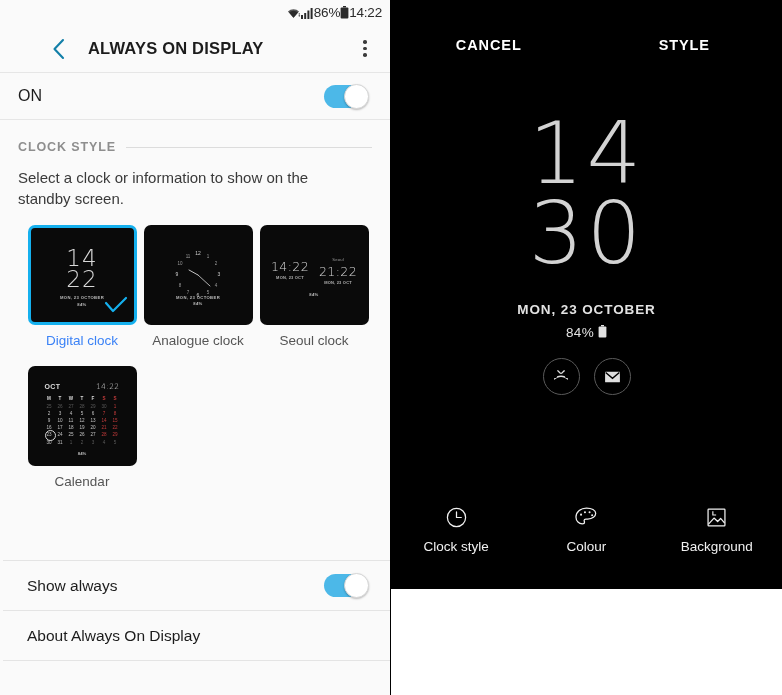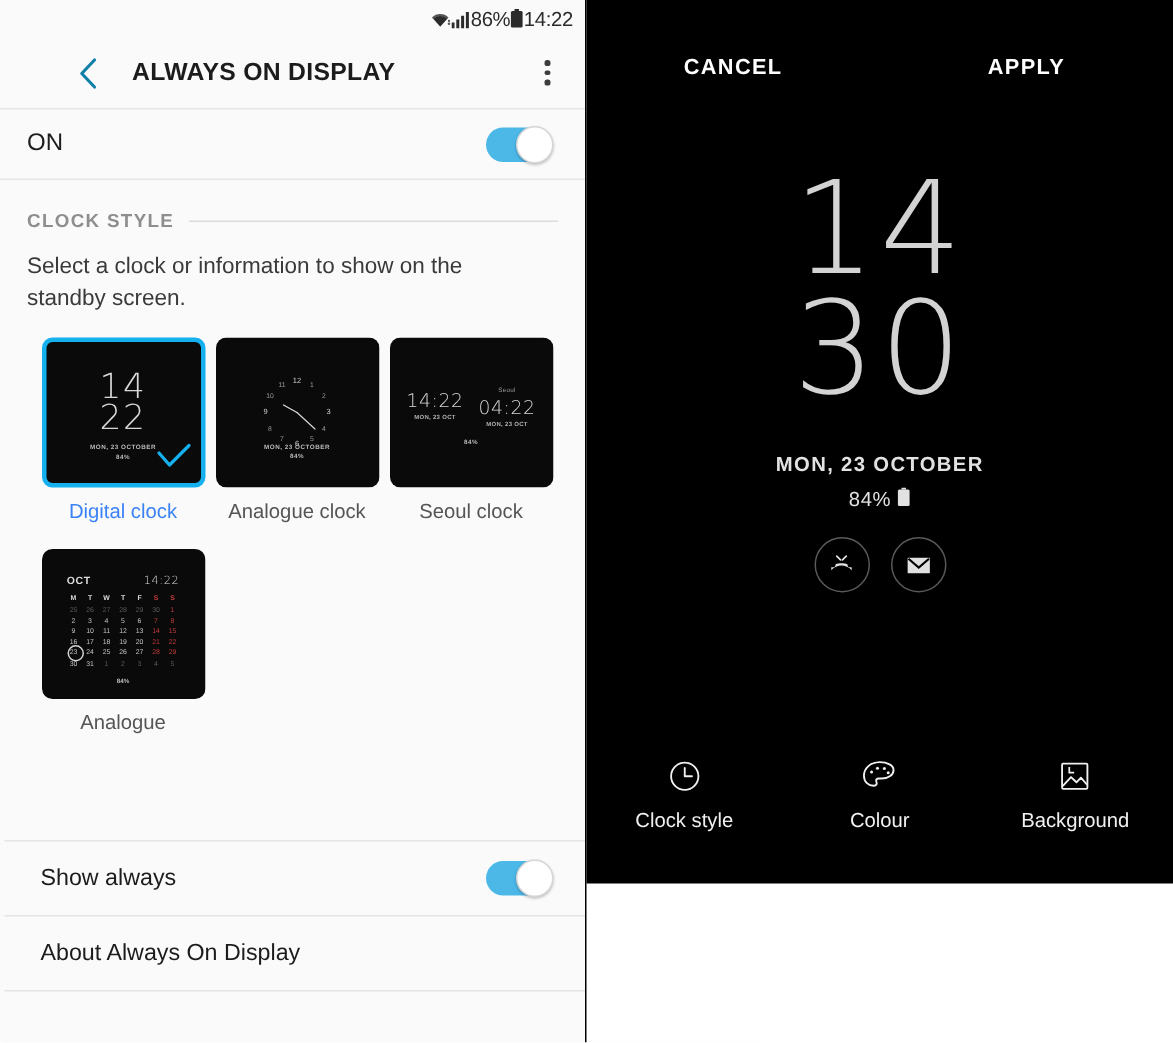--- a/index.html
+++ b/index.html
@@ -381,21 +381,21 @@
         <div class="thumb-box">
           <div class="tn-world">
             <div class="tn-world-row">
               <div class="tn-wcol">
                 <div class="tn-wcity"></div>
                 <div class="tn-wtime">14:22</div>
                 <div class="tn-wdate">MON, 23 OCT</div>
               </div>
               <div class="tn-wcol">
                 <div class="tn-wcity">Seoul</div>
-                <div class="tn-wtime">04:22</div>
+                <div class="tn-wtime">21:22</div>
                 <div class="tn-wdate">MON, 23 OCT</div>
               </div>
             </div>
             <div class="tn-batt" style="margin-top:7px;">84%</div>
           </div>
         </div>
         <div class="thumb-label">Seoul clock</div>
       </div>
 
       <div class="thumb-cell" style="margin-top:18px;">
@@ -466,21 +466,21 @@
                   <span class="dim">1</span>
                   <span class="dim">2</span>
                   <span class="dim">3</span>
                   <span class="dim">4</span>
                   <span class="dim">5</span>
               </div>
             </div>
             <div class="tn-cal-batt">84%</div>
           </div>
         </div>
-        <div class="thumb-label">Analogue</div>
+        <div class="thumb-label">Calendar</div>
       </div>
     </div>
 
     <div class="bottom-rows">
       <div class="setting-row">
         <span class="label">Show always</span>
         <span class="toggle">
             <span class="knob"></span>
           </span>
       </div>
@@ -488,21 +488,21 @@
         <span class="label">About Always On Display</span>
       </div>
       <div class="filler"></div>
     </div>
   </div>
 
   <div class="right">
 
     <div class="aod-top">
       <div class="aod-btn">CANCEL</div>
-      <div class="aod-btn">APPLY</div>
+      <div class="aod-btn">STYLE</div>
     </div>
 
     <div class="aod-body">
       <div class="aod-hh">14</div>
       <div class="aod-mm">30</div>
       <div class="aod-date">MON, 23 OCTOBER</div>
       <div class="aod-batt">
         <span>84%</span>
         <span>
           <svg width="9" height="13" viewBox="0 0 9 13">

